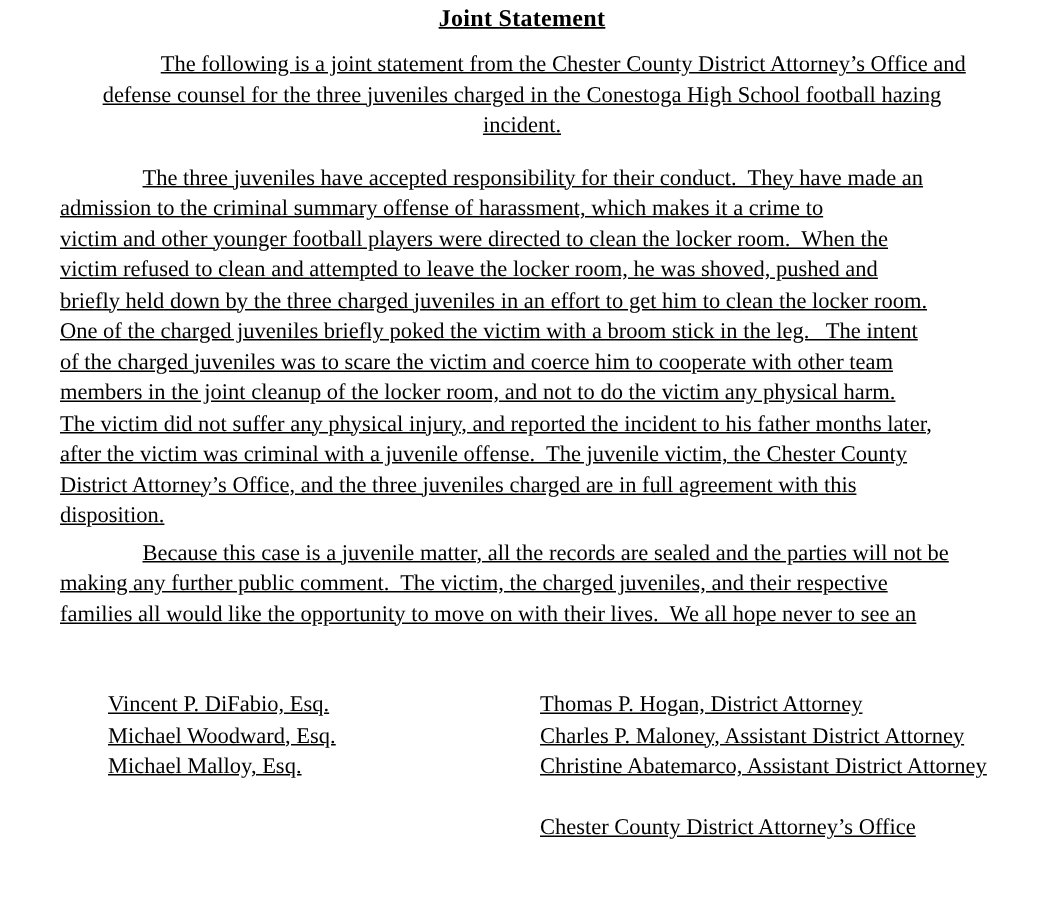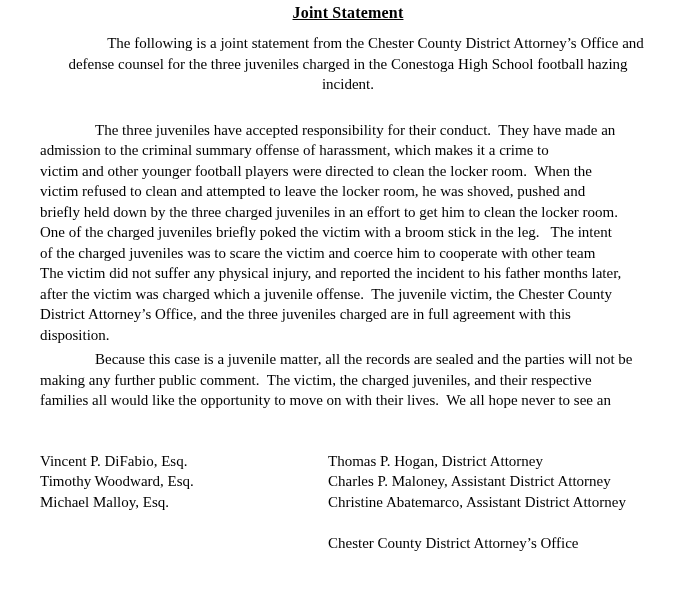--- a/index.html
+++ b/index.html
@@ -4,42 +4,42 @@
 <style>
   html, body { margin: 0; padding: 0; }
   body {
     width: 700px;
     height: 610px;
     overflow: hidden;
     background: #ffffff;
     color: #000000;
     font-family: "Liberation Serif", "DejaVu Serif", serif;
   }
-  .page { padding: 3px 44px 0 40px; }
+  .page { padding: 3px 44px 0 40px; text-decoration: underline; }
   .title {
     font-size: 16px;
     line-height: 20px;
     font-weight: bold;
     text-decoration: underline;
     text-align: center;
     letter-spacing: 0.2px;
   }
   .para { font-size: 15px; line-height: 20.5px; }
   .para > div { white-space: pre; }
   .para > div:first-child { text-indent: 55px; }
   .p1 { margin-top: 10px; text-align: center; }
-  .p2 { margin-top: 25px; }
+  .p2 { margin-top: 14px; }
   .p3 { margin-top: 4px; }
   .signatures {
     display: flex;
     margin-top: 40px;
     font-size: 15px;
     line-height: 20.5px;
   }
-  .sig-left { flex: 0 0 288px; width: 288px; }
+  .sig-left { flex: 0 0 288px; width: 288px; margin-left: 32px; }
   .sig-right { flex: 1 1 auto; }
   .sig-names > div { white-space: pre; }
   .sig-role { margin-top: 20.5px; white-space: pre; }
 </style>
 </head>
 <body style="background: rgb(255, 255, 255); color: rgb(0, 0, 0);">
 
 <div class="page">
 
   <div class="title">Joint Statement</div>
@@ -51,38 +51,39 @@
     </div>
 
   <div class="para p2">
       <div>The three juveniles have accepted responsibility for their conduct.  They have made an</div>
       <div>admission to the criminal summary offense of harassment, which makes it a crime to</div>
       <div>victim and other younger football players were directed to clean the locker room.  When the</div>
       <div>victim refused to clean and attempted to leave the locker room, he was shoved, pushed and</div>
       <div>briefly held down by the three charged juveniles in an effort to get him to clean the locker room.</div>
       <div>One of the charged juveniles briefly poked the victim with a broom stick in the leg.   The intent</div>
       <div>of the charged juveniles was to scare the victim and coerce him to cooperate with other team</div>
+      <div>members in the joint cleanup of the locker room, and not to do the victim any physical harm.</div>
       <div>The victim did not suffer any physical injury, and reported the incident to his father months later,</div>
-      <div>after the victim was charged which a juvenile offense.  The juvenile victim, the Chester County</div>
+      <div>after the victim was criminal with a juvenile offense.  The juvenile victim, the Chester County</div>
       <div>District Attorney’s Office, and the three juveniles charged are in full agreement with this</div>
       <div>disposition.</div>
     </div>
 
   <div class="para p3">
       <div>Because this case is a juvenile matter, all the records are sealed and the parties will not be</div>
       <div>making any further public comment.  The victim, the charged juveniles, and their respective</div>
       <div>families all would like the opportunity to move on with their lives.  We all hope never to see an</div>
     </div>
 
   <div class="signatures">
 
     <div class="sig-col sig-left">
       <div class="sig-names">
           <div>Vincent P. DiFabio, Esq.</div>
-          <div>Timothy Woodward, Esq.</div>
+          <div>Michael Woodward, Esq.</div>
           <div>Michael Malloy, Esq.</div>
         </div>
     </div>
 
     <div class="sig-col sig-right">
       <div class="sig-names">
           <div>Thomas P. Hogan, District Attorney</div>
           <div>Charles P. Maloney, Assistant District Attorney</div>
           <div>Christine Abatemarco, Assistant District Attorney</div>
         </div>

